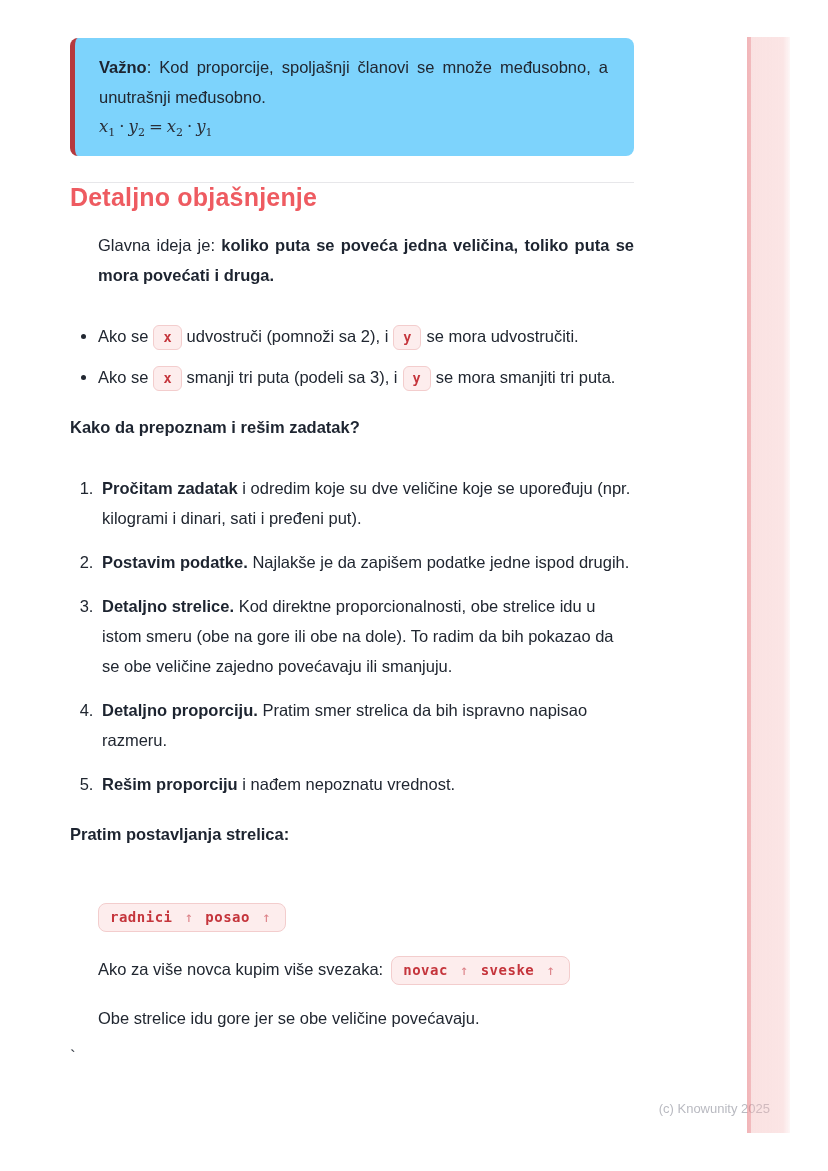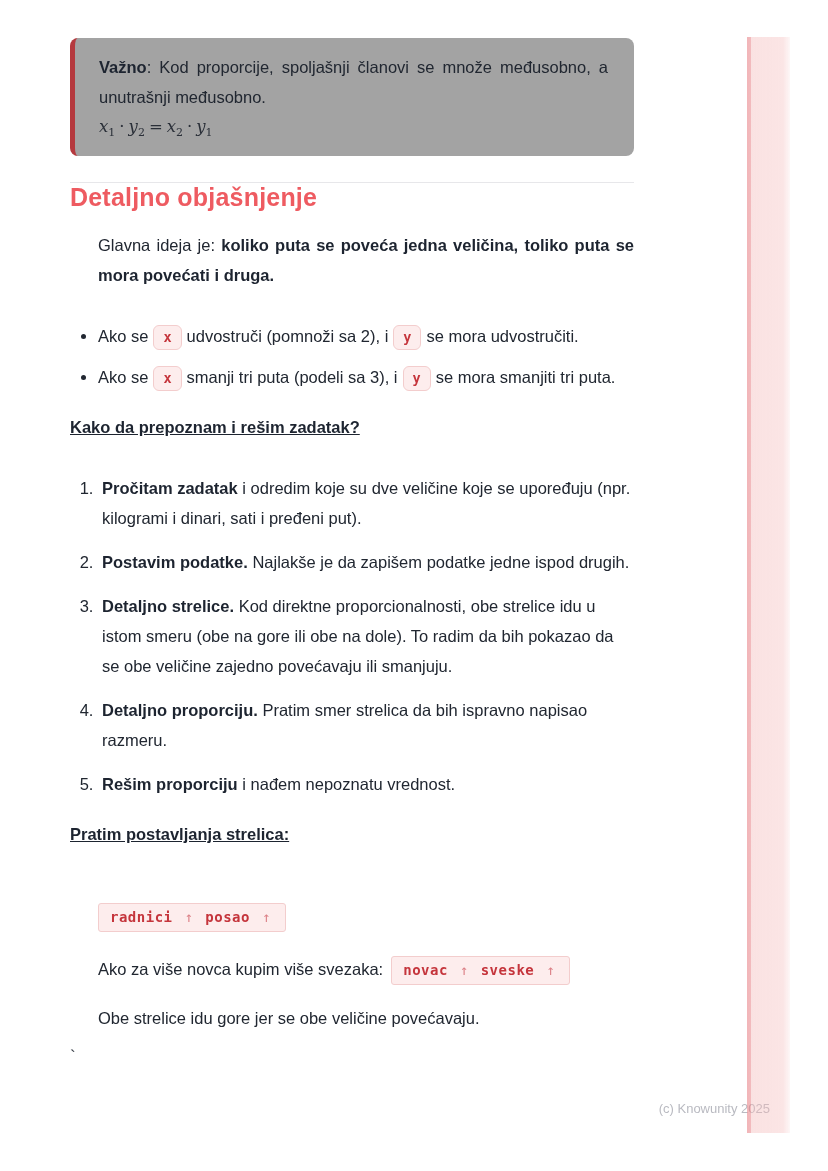--- a/index.html
+++ b/index.html
@@ -12,21 +12,21 @@
     overflow: hidden;
   }
   .content {
     position: absolute;
     left: 70px; top: 0;
     width: 564px;
   }
   
   .callout {
     margin-top: 38px;
-    background: #a3a3a3;
+    background: #7dd3fc;
     border-left: 5px solid #b5393e;
     border-radius: 8px;
     padding: 14px 26px 8px 24px;
   }
   .callout-text {
     font-size: 16.5px;
     line-height: 30px;
     text-align: justify;
     color: #212731;
   }
@@ -67,41 +67,40 @@
     line-height: 30px;
   }
   ul.bullet-list li { margin-bottom: 11px; }
   ol.steps-list li { margin-bottom: 14px; padding-left: 4px; }
   p.bold-line {
     margin-top: 20px;
     font-size: 16.5px;
     line-height: 30px;
     font-weight: 700;
     color: #1d2430;
-    text-decoration: underline;
   }
   
   code.chip {
     display: inline-block;
     font-family: "DejaVu Sans Mono", monospace;
     font-size: 13.5px;
     font-weight: 700;
     color: #c5353c;
     background: #fdeded;
     border: 1px solid #f3cdcd;
     border-radius: 6px;
     padding: 1px 9px 2px 9px;
     margin: 0 5px;
     line-height: 20px;
     vertical-align: baseline;
   }
   code.chip.badge {
     margin: 6px 0 0 0;
     padding: 3px 11px 4px 11px;
-    border-radius: 3px;
+    border-radius: 8px;
     font-size: 14px;
     letter-spacing: 0.5px;
   }
   code.chip.badge .arrow {
     color: #dc8187;
     font-weight: 400;
     padding: 0 3px;
   }
   code.chip.badge-inline { margin-left: 8px; padding-left: 11px; }
   p.stray {

